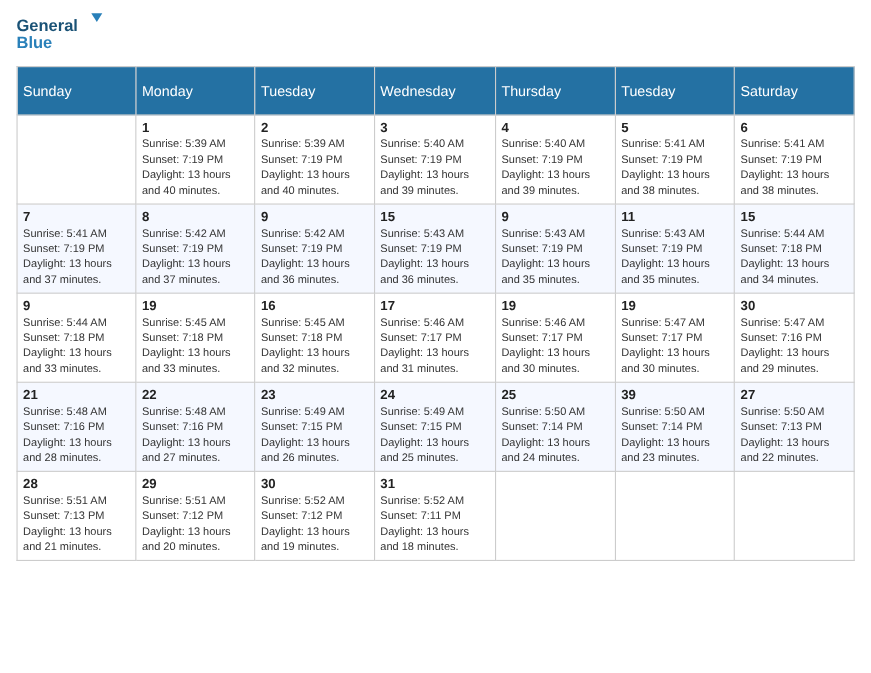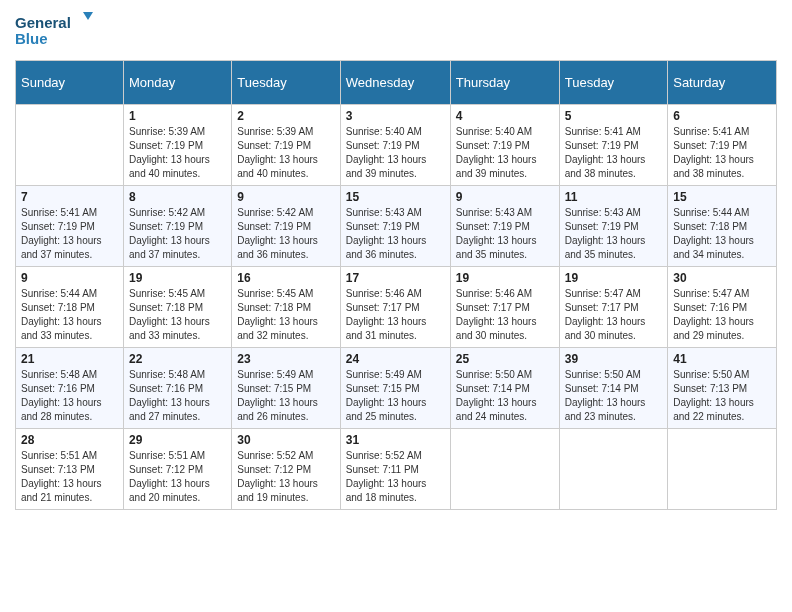--- a/index.html
+++ b/index.html
@@ -291,21 +291,21 @@
 and 24 minutes.</div>
         </td>
         <td>
           <span class="day-number">39</span>
           <div class="day-info" style="white-space: pre-line;">Sunrise: 5:50 AM
 Sunset: 7:14 PM
 Daylight: 13 hours
 and 23 minutes.</div>
         </td>
         <td>
-          <span class="day-number">41</span>
+          <span class="day-number">27</span>
           <div class="day-info" style="white-space: pre-line;">Sunrise: 5:50 AM
 Sunset: 7:13 PM
 Daylight: 13 hours
 and 22 minutes.</div>
         </td>
       </tr>
       <tr>
         <td>
           <span class="day-number">28</span>
           <div class="day-info" style="white-space: pre-line;">Sunrise: 5:51 AM

